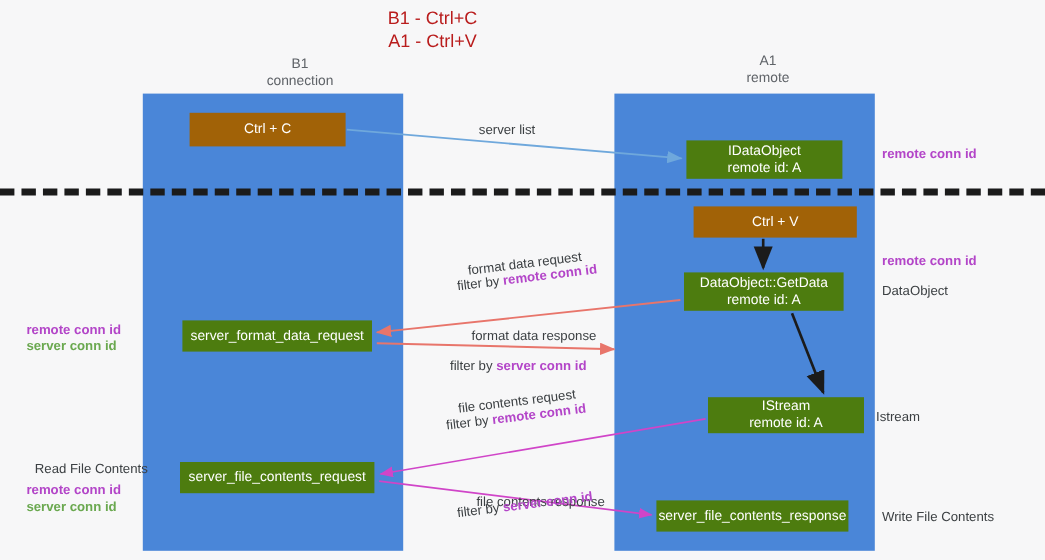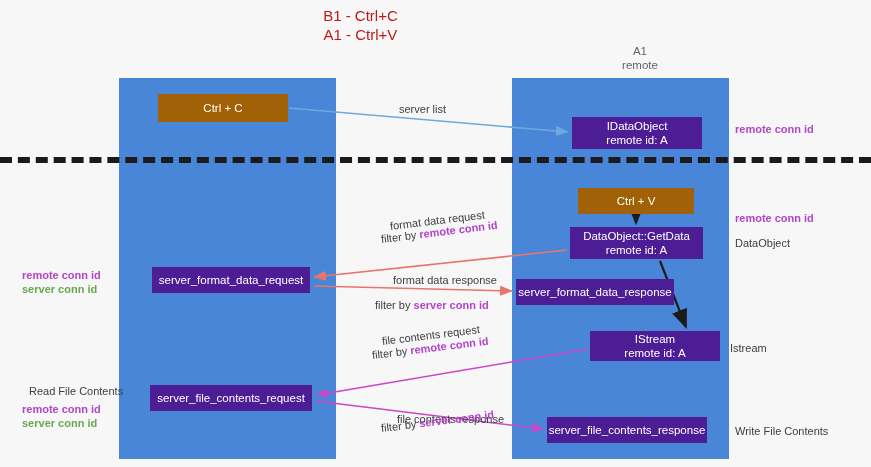--- a/index.html
+++ b/index.html
@@ -67,25 +67,25 @@
     align-items: center;
     justify-content: center;
     color: #ffffff;
     font-size: 11.5px;
     line-height: 14px;
     text-align: center;
     white-space: pre-line;
     z-index: 6;
   }
   .node.green { background: #a16207; }
-  .node.orange { background: #4c1d95; }
+  .node.orange { background: #4d7c0f; }
 
   #n-ctrlc      { left: 158px; top: 94px;  width: 130px; height: 28px; }
   #n-idataobj   { left: 572px; top: 117px; width: 130px; height: 32px; }
-  #n-ctrlv      { left: 578px; top: 188px; width: 116px; height: 26px; }
+  #n-ctrlv      { left: 578px; top: 172px; width: 136px; height: 26px; }
   #n-getdata    { left: 570px; top: 227px; width: 133px; height: 32px; }
   #n-sfdreq     { left: 152px; top: 267px; width: 158px; height: 26px; }
   #n-sfdresp    { left: 516px; top: 279px; width: 158px; height: 26px; }
   #n-istream    { left: 590px; top: 331px; width: 130px; height: 30px; }
   #n-sfcreq     { left: 150px; top: 385px; width: 162px; height: 26px; }
   #n-sfcresp    { left: 547px; top: 417px; width: 160px; height: 26px; }
 
   
   .flabel {
     font-size: 11px;
@@ -127,20 +127,22 @@
 <body>
 
 <div id="stage">
 
   <div class="abs lane" id="lane-b1"></div>
   <div class="abs lane" id="lane-a1"></div>
 
   <div class="abs" id="title">B1 - Ctrl+C
 A1 - Ctrl+V</div>
 
+  <div class="abs col-header" id="hdr-b1">B1
+connection</div>
   <div class="abs col-header" id="hdr-a1">A1
 remote</div>
 
   <div class="abs" id="divider"></div>
 
   <svg class="abs" id="svg-arrows" viewBox="0 0 871 467">
     <defs>
       <marker id="ah-blue" markerWidth="9" markerHeight="9" refX="7.5" refY="3.2" orient="auto">
         <path d="M0,0 L8,3.2 L0,6.4 z" fill="#6fa8dc"></path>
       </marker>
@@ -170,21 +172,20 @@
     <line x1="316" y1="401" x2="543" y2="429" stroke="#d045c8" stroke-width="1.4" marker-end="url(#ah-mag)"></line>
   </svg>
 
   <div class="abs node green" id="n-ctrlc">Ctrl + C</div>
   <div class="abs node orange" id="n-idataobj">IDataObject
 remote id: A</div>
   <div class="abs node green" id="n-ctrlv">Ctrl + V</div>
   <div class="abs node orange" id="n-getdata">DataObject::GetData
 remote id: A</div>
   <div class="abs node orange" id="n-sfdreq">server_format_data_request</div>
-  <div class="abs node orange" id="n-sfdresp">server_format_data_response</div>
   <div class="abs node orange" id="n-istream">IStream
 remote id: A</div>
   <div class="abs node orange" id="n-sfcresp">server_file_contents_response</div>
   <div class="abs node orange" id="n-sfcreq">server_file_contents_request</div>
 
   <div class="abs flabel" id="t-formatlist">server list</div>
 
   <div class="abs flabel purple" id="t-rci-1">remote conn id</div>
   <div class="abs flabel purple" id="t-rci-2">remote conn id</div>
   <div class="abs flabel" id="t-dataobject">DataObject</div>

